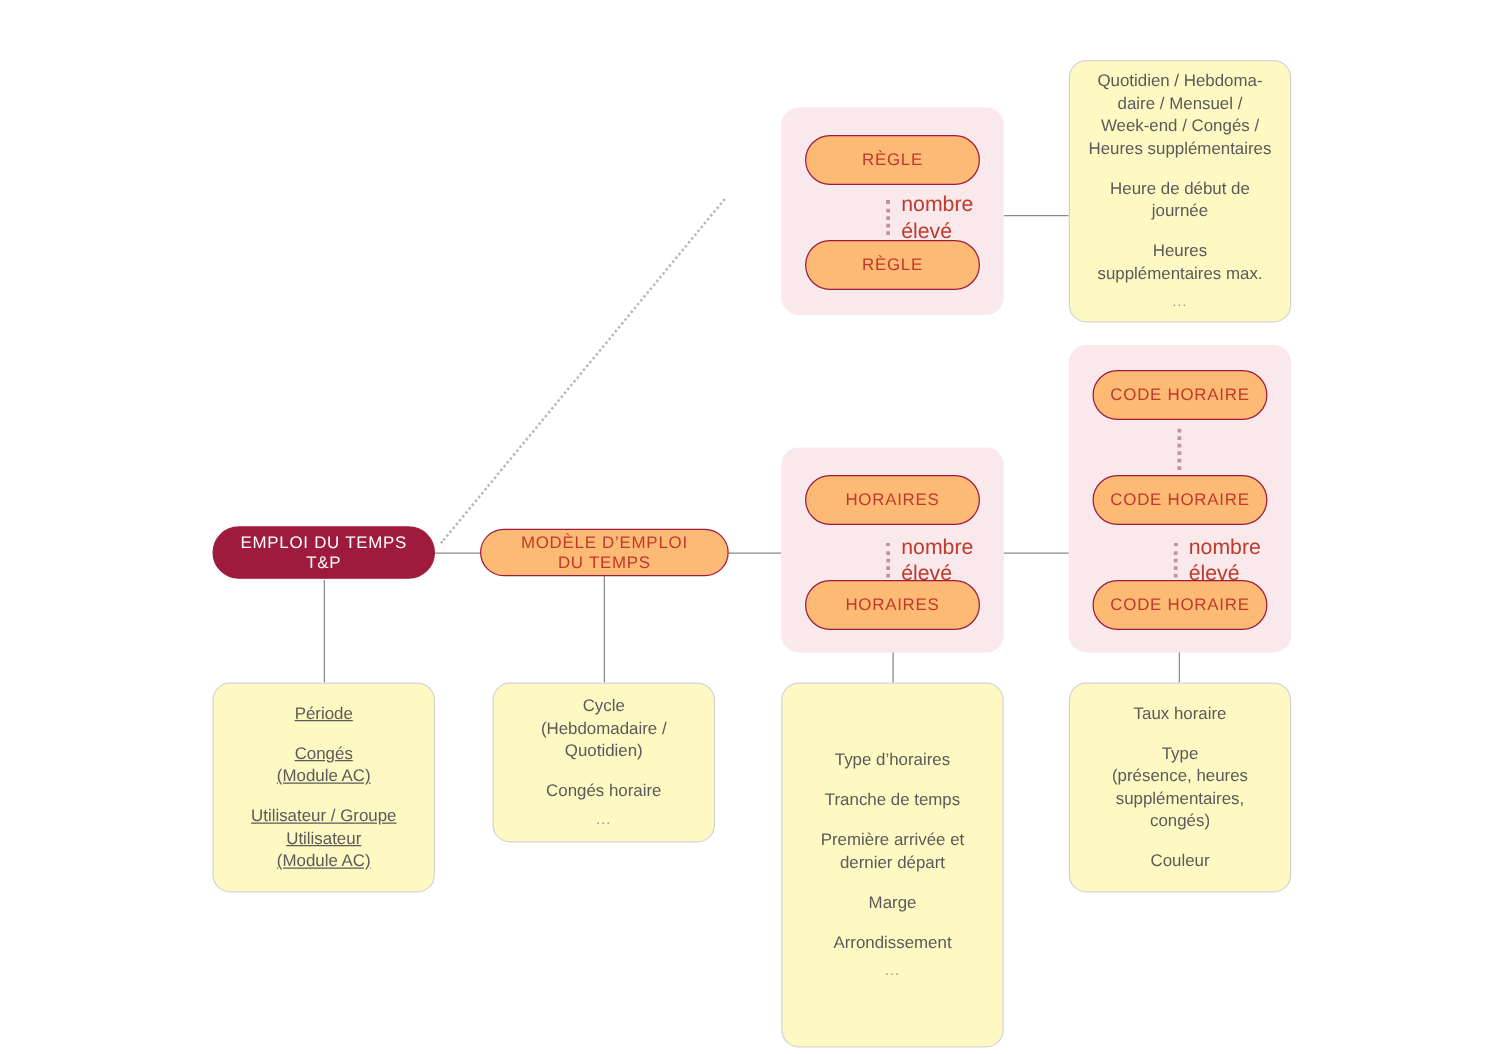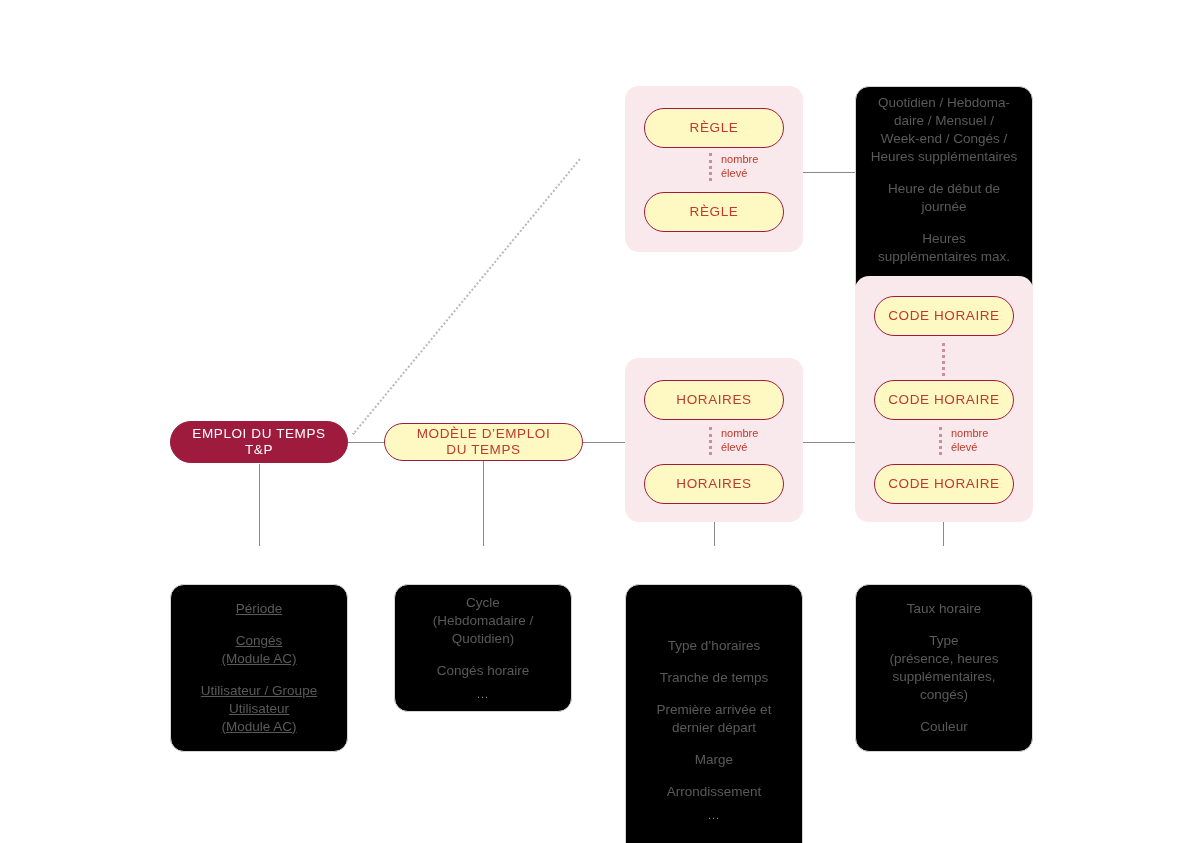--- a/index.html
+++ b/index.html
@@ -46,21 +46,21 @@
     position: absolute;
     background: #f9e9ec;
     border-radius: 14px;
   }
 
   
   .pill {
     position: absolute;
     box-sizing: border-box;
     border: 1.3px solid #a01b3f;
-    background: #fef9c3;
+    background: #fdba74;
     border-radius: 999px;
     display: flex;
     align-items: center;
     justify-content: center;
     text-align: center;
     color: #c0392b;
     letter-spacing: 0.6px;
     line-height: 1.15;
   }
   .pill.root {
@@ -72,52 +72,51 @@
     display: block;
     padding: 0 8px;
   }
 
   
   .attrbox {
     position: absolute;
     box-sizing: border-box;
     border: 1px solid #d4d4d4;
     border-radius: 14px;
-    background: #000000;
+    background: #fef9c3;
     color: #5a5a5a;
     font-size: 13.5px;
     line-height: 1.33;
     text-align: center;
     display: flex;
     flex-direction: column;
     justify-content: center;
     align-items: center;
     padding: 6px 10px;
-    margin-top: 38px;
   }
   .attrbox .para {
     margin: 0;
     padding: 7px 0;
     white-space: pre-line;
   }
   .attrbox .para.ell {
     padding-top: 0;
     font-size: 11px;
     letter-spacing: 1px;
     color: #8d8d8d;
   }
 
   
   .mult {
     position: absolute;
     display: flex;
     align-items: center;
     gap: 6px;
     color: #c0392b;
-    font-size: 11px;
+    font-size: 17px;
     line-height: 1.25;
   }
   .mult .bar {
     width: 3px;
     height: 28px;
     border-left: 3px dotted #c98ea0;
   }
   .mult .mtext {
     white-space: pre-line;
   }

